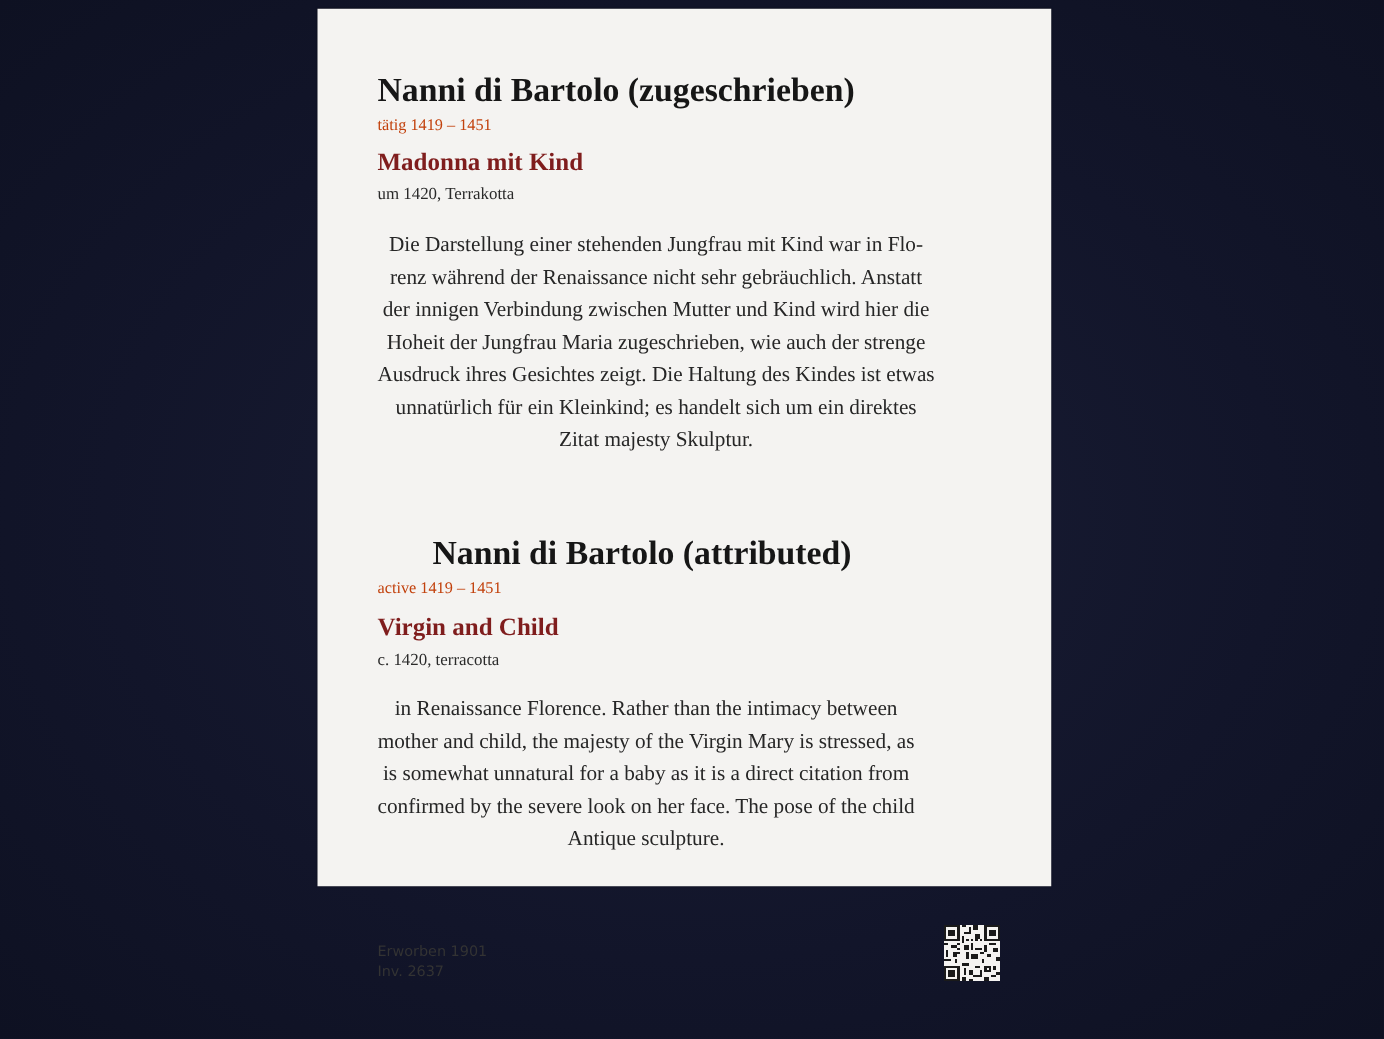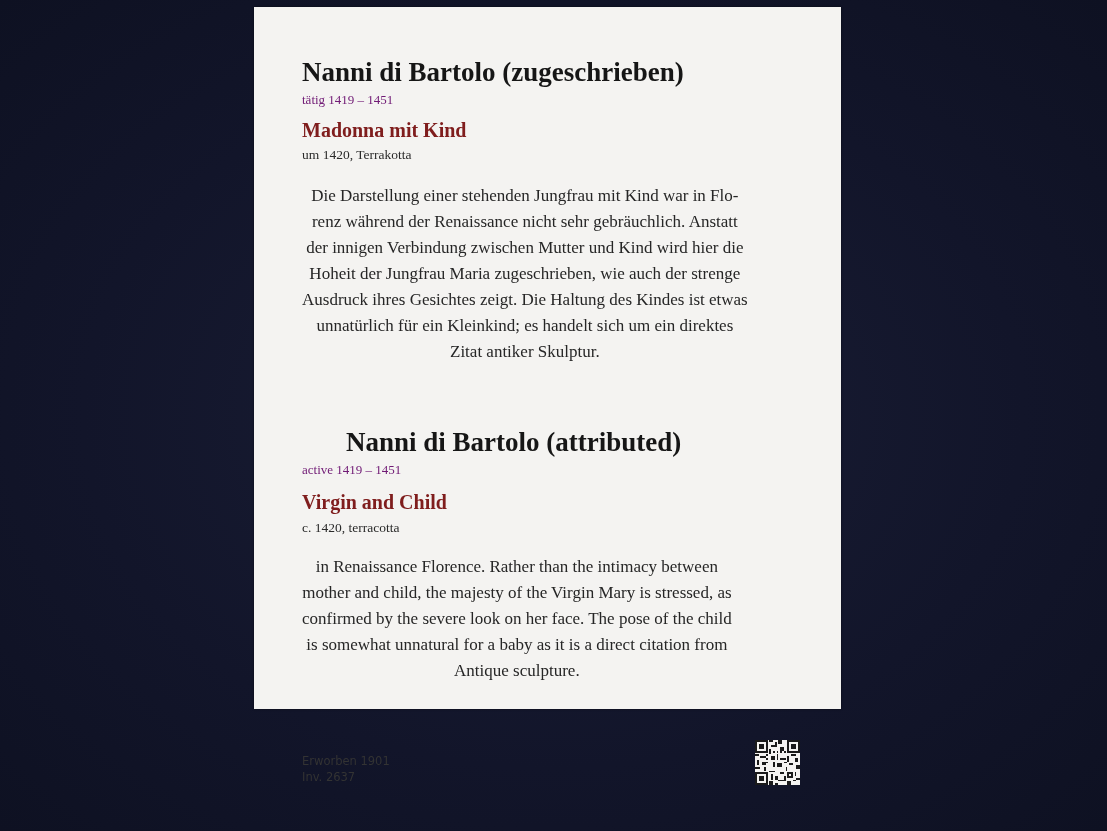--- a/index.html
+++ b/index.html
@@ -22,21 +22,21 @@
     }
     .title {
       position: absolute; left: 48px;
       font-family: "Liberation Serif", serif;
       font-weight: bold; font-size: 27px; letter-spacing: 0px;
       color: #161616; white-space: nowrap;
     }
     .dates {
       position: absolute; left: 48px;
       font-family: "Liberation Serif", serif;
-      font-size: 13px; color: #701a75; white-space: nowrap;
+      font-size: 13px; color: #c2410c; white-space: nowrap;
     }
     .work {
       position: absolute; left: 48px;
       font-family: "Liberation Serif", serif;
       font-weight: bold; font-size: 20px; color: #7f1d1d; white-space: nowrap;
     }
     .meta {
       position: absolute; left: 48px;
       font-family: "Liberation Serif", serif;
       font-size: 13.5px; color: #2a2a2a; white-space: nowrap;
@@ -70,33 +70,33 @@
   <div class="work" style="top:112px;">Madonna mit Kind</div>
   <div class="meta" style="top:140px;">um 1420, Terrakotta</div>
 
   <div class="body-text" style="top:176px;">
     <span class="line">Die Darstellung einer stehenden Jungfrau mit Kind war in Flo-</span>
     <span class="line">renz während der Renaissance nicht sehr gebräuchlich. Anstatt</span>
     <span class="line">der innigen Verbindung zwischen Mutter und Kind wird hier die</span>
     <span class="line">Hoheit der Jungfrau Maria zugeschrieben, wie auch der strenge</span>
     <span class="line">Ausdruck ihres Gesichtes zeigt. Die Haltung des Kindes ist etwas</span>
     <span class="line">unnatürlich für ein Kleinkind; es handelt sich um ein direktes</span>
-    <span class="line">Zitat antiker Skulptur.</span>
+    <span class="line">Zitat majesty Skulptur.</span>
   </div>
 
   <div class="title" style="top:420px;margin-left:44px;">Nanni di Bartolo (attributed)</div>
   <div class="dates" style="top:455px;text-align:center;">active 1419 – 1451</div>
   <div class="work" style="top:484px;">Virgin and Child</div>
   <div class="meta" style="top:513px;">c. 1420, terracotta</div>
 
   <div class="body-text" style="top:547px;">
     <span class="line">in Renaissance Florence. Rather than the intimacy between</span>
     <span class="line">mother and child, the majesty of the Virgin Mary is stressed, as</span>
+    <span class="line">is somewhat unnatural for a baby as it is a direct citation from</span>
     <span class="line">confirmed by the severe look on her face. The pose of the child</span>
-    <span class="line">is somewhat unnatural for a baby as it is a direct citation from</span>
     <span class="line">Antique sculpture.</span>
   </div>
 
   <div class="footer">
     <span class="line">Erworben 1901</span>
     <span class="line">Inv. 2637</span>
   </div>
 
   <svg class="qr" viewBox="0 0 25 25" shape-rendering="crispEdges">
     <rect width="25" height="25" fill="#f4f3f1"></rect>

